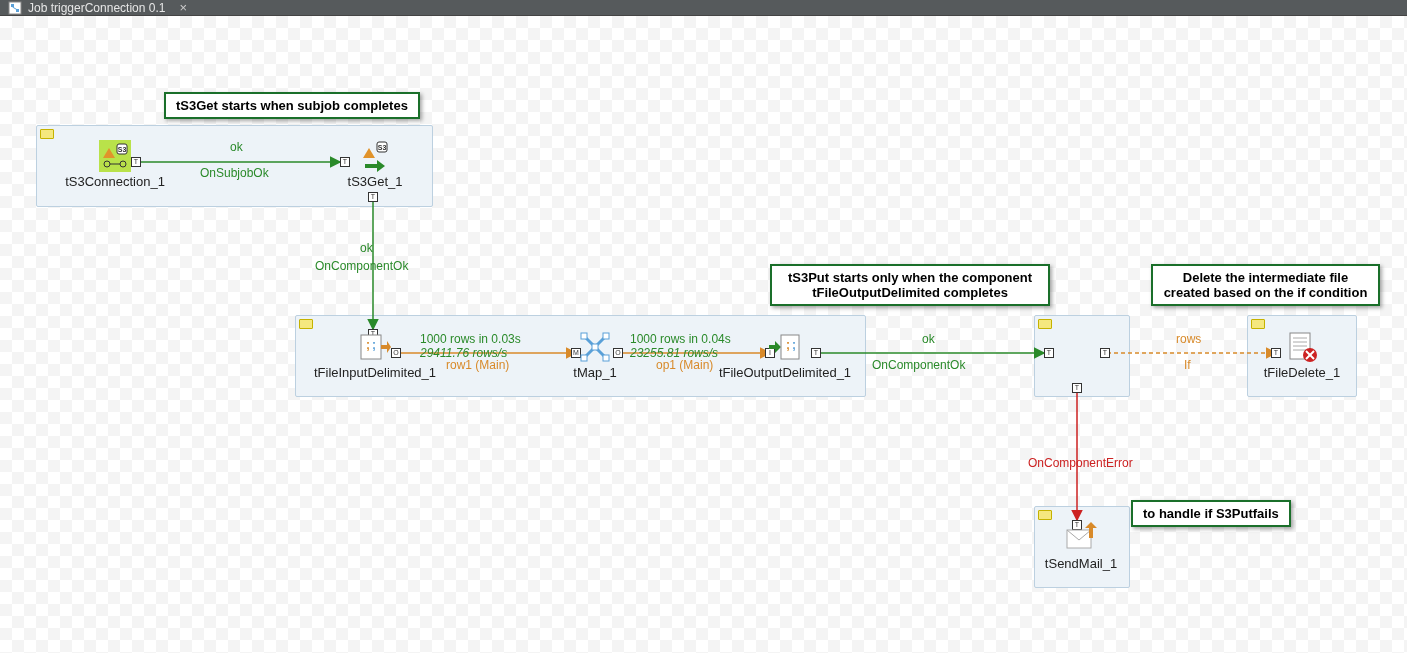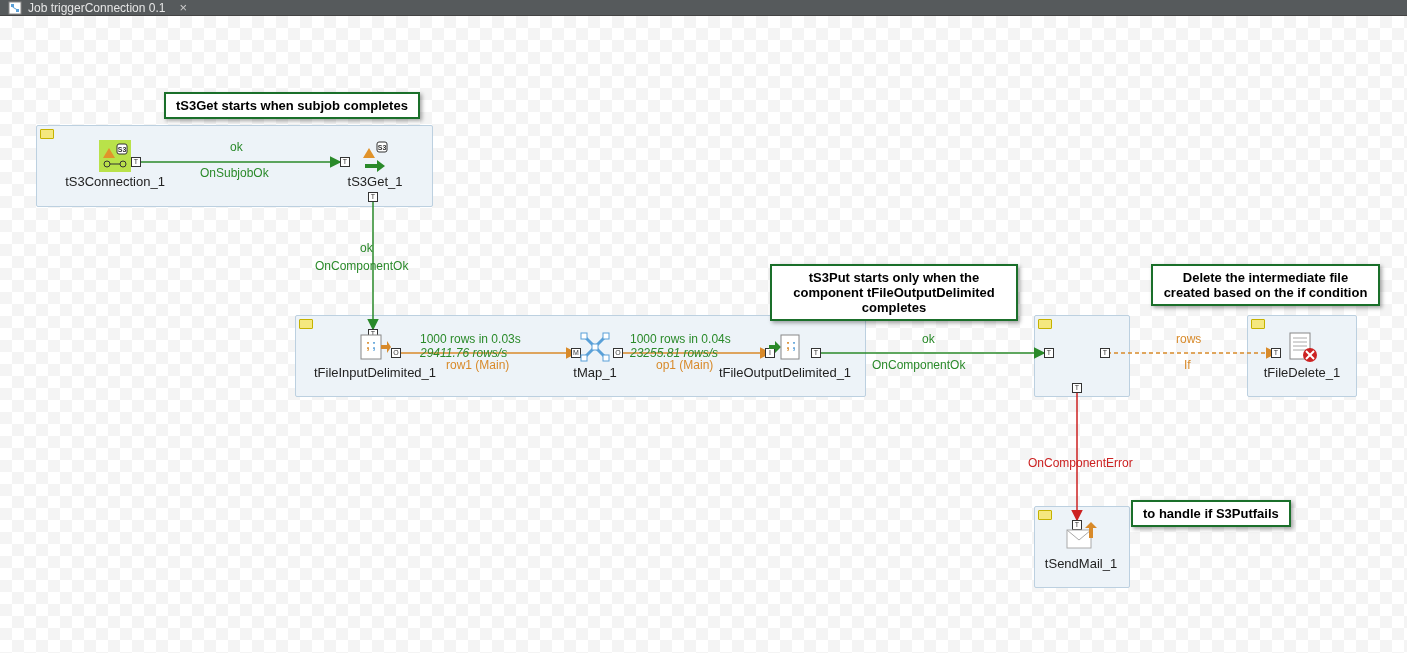--- a/index.html
+++ b/index.html
@@ -163,21 +163,21 @@
     <span class="corner-marker"></span>
   </div>
   <div class="subjob" style="left:1247px; top:299px; width:110px; height:82px;">
     <span class="corner-marker"></span>
   </div>
   <div class="subjob" style="left:1034px; top:490px; width:96px; height:82px;">
     <span class="corner-marker"></span>
   </div>
 
   <div class="note" style="left:130px; top:76px;margin-left:34px;">tS3Get starts when subjob completes</div>
-  <div class="note" style="left:770px; top:248px; width:248px;">tS3Put starts only when the component tFileOutputDelimited  completes</div>
+  <div class="note" style="left:770px; top:248px; width:280px;">tS3Put starts only when the component tFileOutputDelimited  completes</div>
   <div class="note" style="left:1151px; top:248px; width:229px;">Delete the intermediate file created based on the if condition</div>
   <div class="note" style="left:1131px; top:484px;">to handle if S3Putfails</div>
 
   <svg class="links">
     <defs>
       <marker id="arrow-green" markerWidth="8" markerHeight="8" refX="7" refY="4" orient="auto">
         <path d="M0,0 L8,4 L0,8 Z" fill="#2a8a2a"></path>
       </marker>
       <marker id="arrow-orange" markerWidth="8" markerHeight="8" refX="7" refY="4" orient="auto">
         <path d="M0,0 L8,4 L0,8 Z" fill="#d88a2a"></path>

